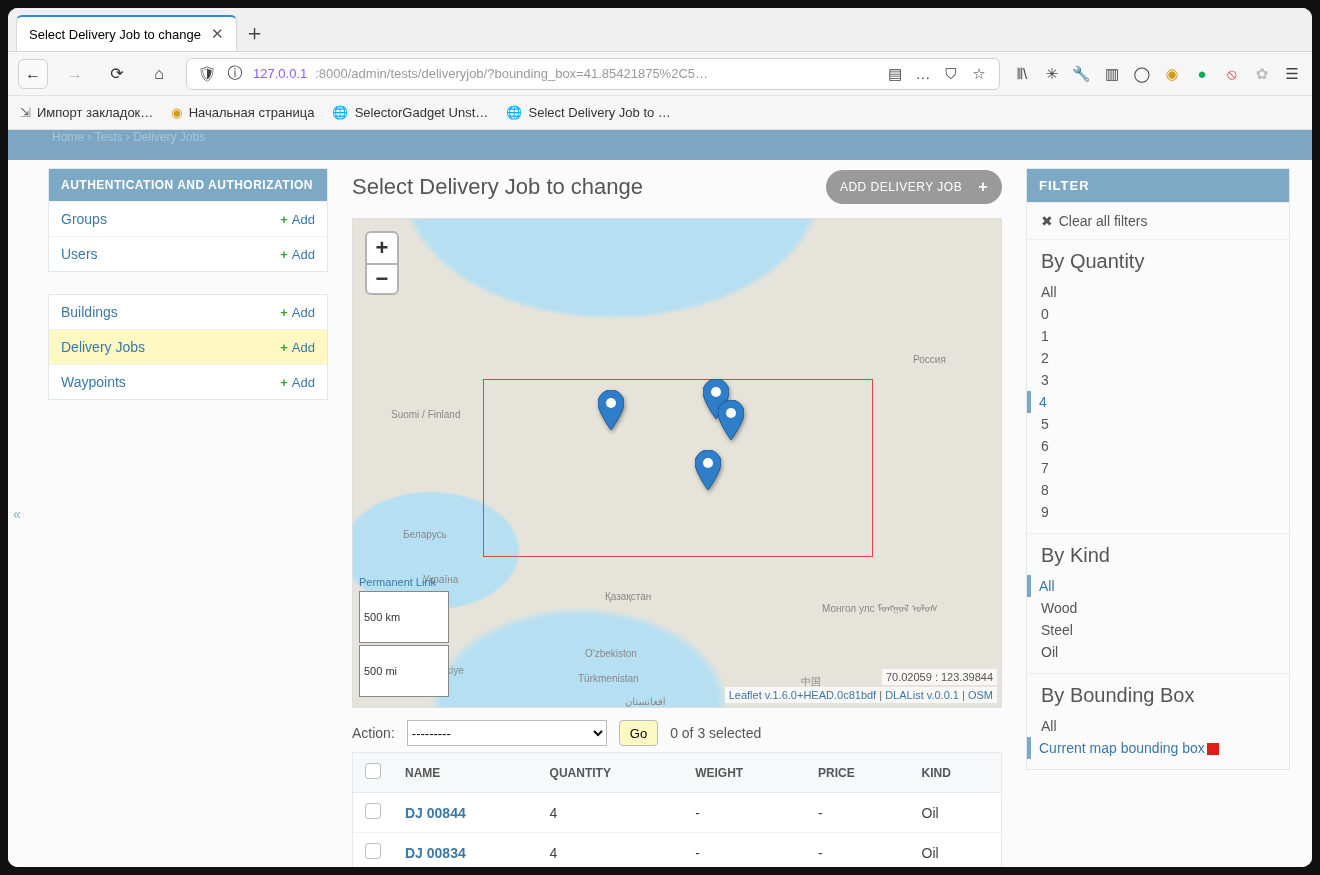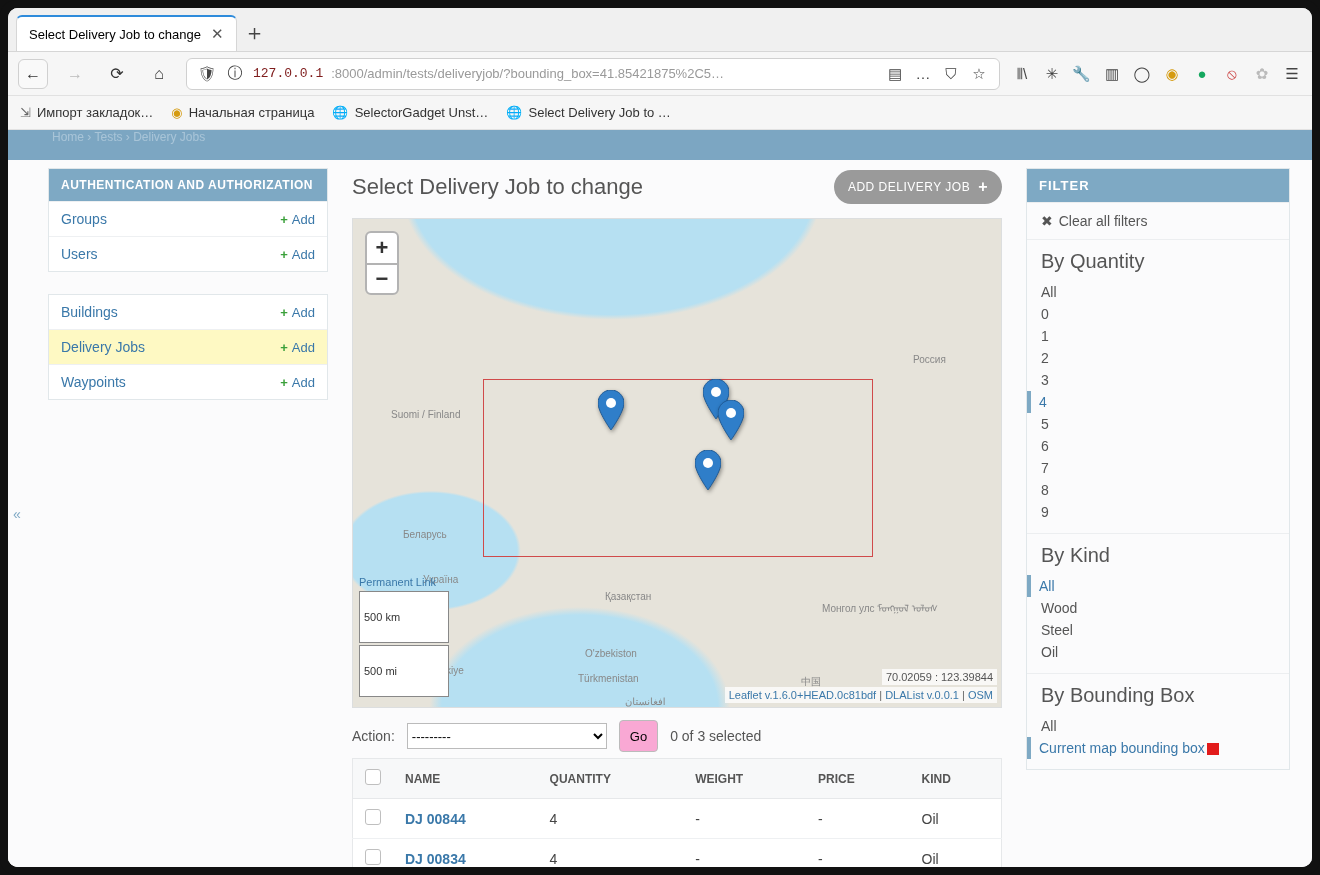--- a/index.html
+++ b/index.html
@@ -8,21 +8,21 @@
 .window-inner{position:absolute;inset:8px;background:#f6f6f6;border-radius:10px;overflow:hidden;display:flex;flex-direction:column;box-shadow:0 0 0 1px #cfcfcf inset;}
 .tabstrip{height:44px;background:#f0f0f0;display:flex;align-items:flex-end;padding:0 8px;border-bottom:1px solid #d6d6d6;}
 .tabstrip .tab{height:36px;background:#fff;border:1px solid #d6d6d6;border-bottom:none;border-radius:6px 6px 0 0;display:flex;align-items:center;padding:0 12px;font-size:13px;gap:10px;border-top:2px solid #2e8bdb;}
 .tabstrip .tab .close-x{font-size:15px;color:#555;cursor:pointer;}
 .tabstrip .newtab{width:36px;height:36px;display:flex;align-items:center;justify-content:center;font-size:22px;color:#444;}
 .toolbar{height:44px;background:#f6f6f6;display:flex;align-items:center;gap:12px;padding:0 10px;border-bottom:1px solid #e1e1e1;}
 .tb-btn{width:30px;height:30px;border:1px solid #d0d0d0;border-radius:6px;display:flex;align-items:center;justify-content:center;font-size:16px;color:#333;background:#f9f9f9;}
 .tb-btn.disabled{color:#bbb;border-color:#e6e6e6;}
 .tb-btn.flat{border:none;background:transparent;border-radius:4px;}
 .urlbar{flex:1;display:flex;align-items:center;height:32px;border:1px solid #d0d0d0;border-radius:6px;background:#fff;padding:0 10px;gap:8px;font-size:13px;color:#555;overflow:hidden;}
-.url-host{color:#7f1d1d;font-family:Liberation Mono, monospace;}
+.url-host{color:#8b5cf6;}
 .url-rest{color:#9a9a9a;}
 .toolbar .right-icons{display:flex;align-items:center;gap:10px;}
 .ri{width:20px;height:20px;display:flex;align-items:center;justify-content:center;font-size:15px;color:#444;}
 .ri.color-o{color:#d59b10;}
 .ri.color-g{color:#15a85f;}
 .ri.color-r{color:#c93737;}
 .bookmarkbar{height:34px;background:#f6f6f6;border-bottom:1px solid #e2e2e2;display:flex;align-items:center;gap:18px;padding:0 12px;font-size:13px;color:#333;}
 .bm{display:flex;align-items:center;gap:6px;cursor:pointer;}
 .bm .gico{font-size:13px;color:#666;}
 .content{flex:1;display:flex;background:#fbfbfc;position:relative;overflow:hidden;}
@@ -34,21 +34,21 @@
 .panel{border:1px solid #e1e7ea;background:#fff;margin-bottom:22px;}
 .panel-head{background:#7ea9c4;color:#fff;font-size:12px;letter-spacing:.5px;padding:9px 12px;font-weight:600;}
 .panel-row{display:flex;align-items:center;justify-content:space-between;padding:9px 12px;border-top:1px solid #eef0f2;font-size:14px;color:#3a78a9;}
 .panel-row:first-of-type{border-top:none;}
 .panel-row.active{background:#fef9c3;}
 .panel-row .add{color:#3a78a9;font-size:13px;display:flex;align-items:center;gap:4px;}
 .panel-row .add .plus{color:#3aa03a;font-weight:bold;}
 .center{flex:1;min-width:0;}
 .page-head{display:flex;align-items:center;justify-content:space-between;margin:2px 0 14px 0;}
 .page-title{font-size:22px;font-weight:400;color:#555;}
-.add-btn{background:#9a9a9a;color:#fff;border-radius:18px;padding:8px 14px;font-size:12px;letter-spacing:.5px;display:flex;align-items:center;gap:8px;cursor:pointer;}
+.add-btn{background:#9a9a9a;color:#fff;border-radius:18px;padding:8px 14px;font-size:12px;letter-spacing:.5px;display:flex;align-items:center;gap:16px;cursor:pointer;}
 .add-btn .plus{font-weight:bold;font-size:16px;}
 .map{position:relative;height:490px;border:1px solid #dcdedf;background:#e6e3da;overflow:hidden;}
 .map .sea{position:absolute;inset:0;background:
  radial-gradient(ellipse 180px 120px at 12% 68%,#b6e0f2 0 48%,transparent 50%),
  radial-gradient(ellipse 300px 200px at 35% 100%,#b6e0f2 0 46%,transparent 50%),
  radial-gradient(ellipse 420px 260px at 40% -6%,#b6e0f2 0 48%,transparent 50%);}
 .map .country{position:absolute;font-size:10px;color:#888;}
 .bbox{position:absolute;left:130px;top:160px;width:390px;height:178px;border:1px solid #d04a4a;}
 .marker{position:absolute;width:26px;height:40px;transform:translate(-50%,-100%);}
 .marker svg{width:26px;height:40px;filter:drop-shadow(1px 2px 2px rgba(0,0,0,.4));}
@@ -56,21 +56,21 @@
 .zoomctl div{height:30px;display:flex;align-items:center;justify-content:center;font-size:22px;font-weight:bold;color:#333;cursor:pointer;}
 .zoomctl div+div{border-top:2px solid #b3b3b3;}
 .scale{position:absolute;left:6px;bottom:10px;font-size:11px;color:#333;}
 .scale .perm{color:#3a78a9;margin-bottom:3px;}
 .scale .bar{background:#fff;border:1px solid #888;padding:19px 4px;margin-top:2px;width:90px;}
 .attr{position:absolute;right:4px;bottom:4px;font-size:11px;color:#3a78a9;background:rgba(255,255,255,.75);padding:2px 4px;}
 .attr .sep{color:#666;}
 .coords{position:absolute;right:4px;bottom:22px;font-size:11px;color:#555;background:rgba(255,255,255,.75);padding:2px 4px;}
 .action-row{display:flex;align-items:center;gap:12px;margin:12px 0 6px 0;font-size:14px;color:#555;}
 .action-row select{height:26px;border:1px solid #bbb;background:#fff;font-size:13px;min-width:200px;}
-.go-btn{height:32px;border:1px solid #bbb;border-radius:4px;background:#f9a8d4;padding:0 10px;font-size:13px;cursor:pointer;}
+.go-btn{height:26px;border:1px solid #bbb;border-radius:4px;background:#fef9c3;padding:0 10px;font-size:13px;cursor:pointer;}
 .tbl{width:100%;border-collapse:collapse;background:#fff;border:1px solid #e6e8ea;}
 .tbl th{background:#f7f8f9;border-bottom:1px solid #e6e8ea;font-size:12px;font-weight:600;color:#555;text-align:left;padding:10px 12px;}
 .tbl td{border-bottom:1px solid #eef0f2;padding:10px 12px;font-size:14px;color:#444;}
 .tbl td.link{color:#3a78a9;font-weight:600;}
 .chk{width:16px;height:16px;border:1px solid #bfbfbf;border-radius:3px;display:inline-block;background:#fff;}
 .filters{width:264px;flex-shrink:0;}
 .fpanel{border:1px solid #e1e7ea;background:#fbfbfc;}
 .fhead{background:#7ea9c4;color:#fff;font-size:13px;letter-spacing:1px;padding:9px 12px;font-weight:600;}
 .fblock{padding:10px 14px;border-top:1px solid #eceef0;}
 .fblock:first-of-type{border-top:none;}

